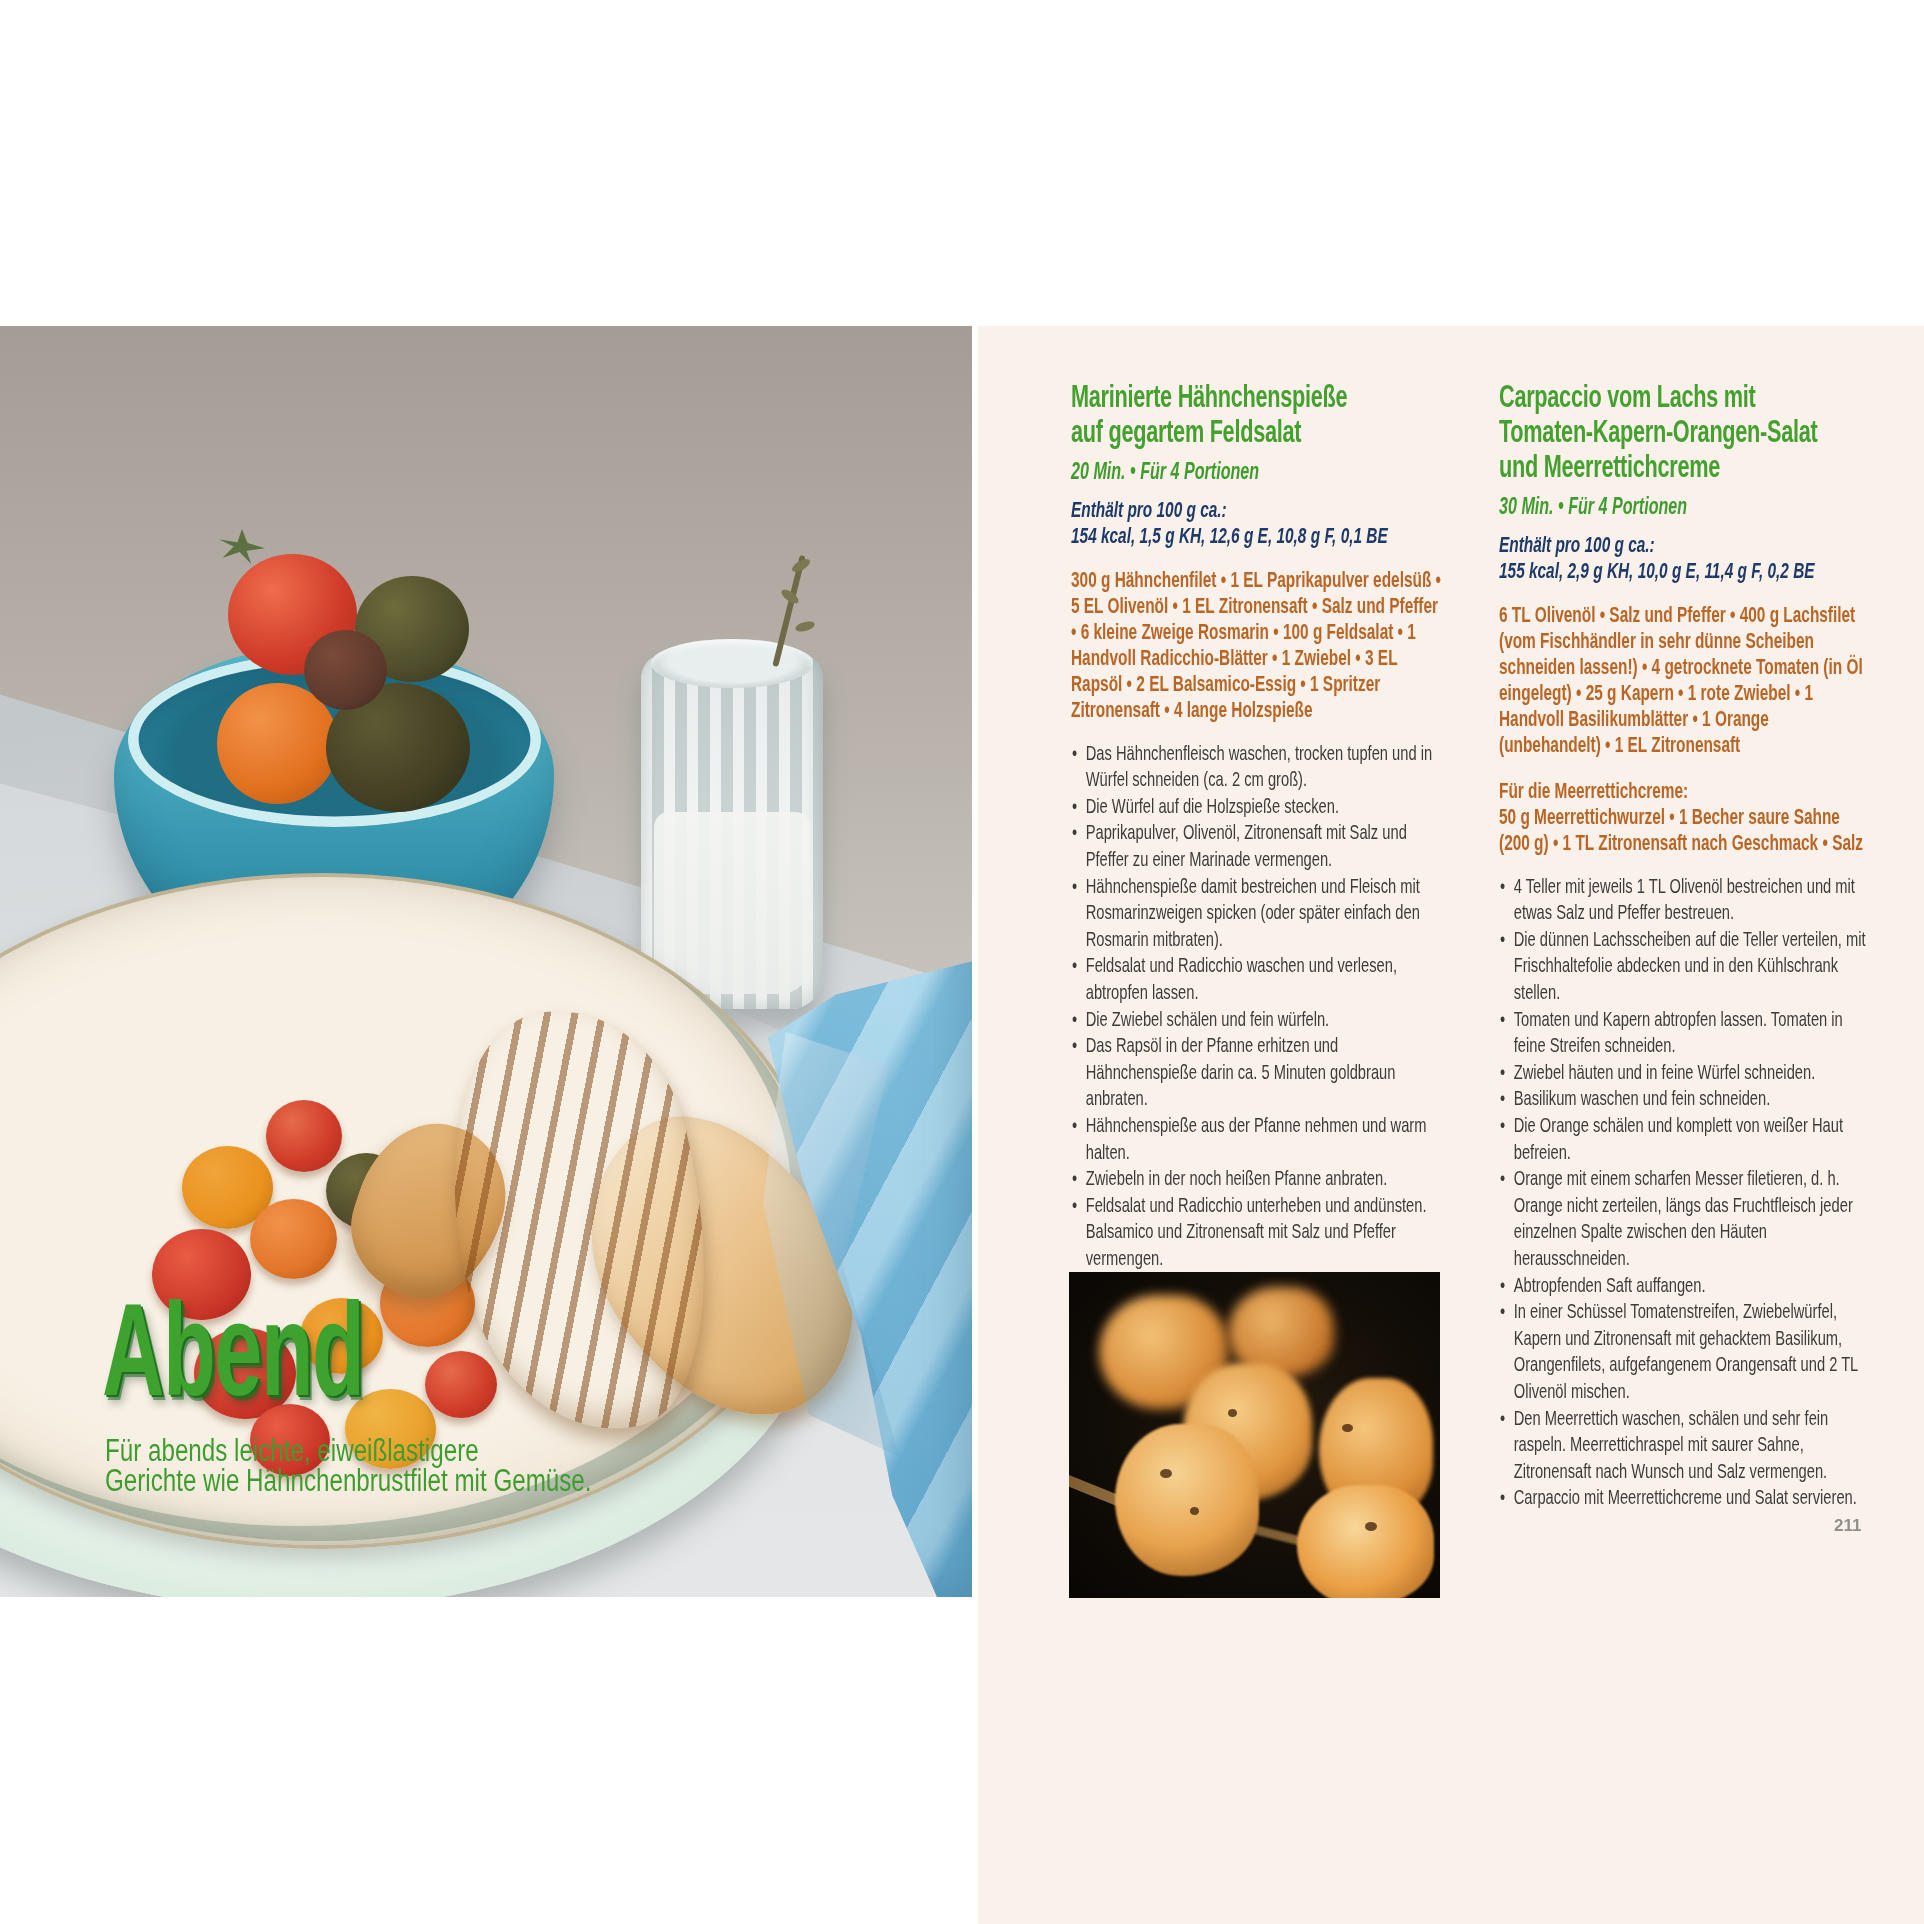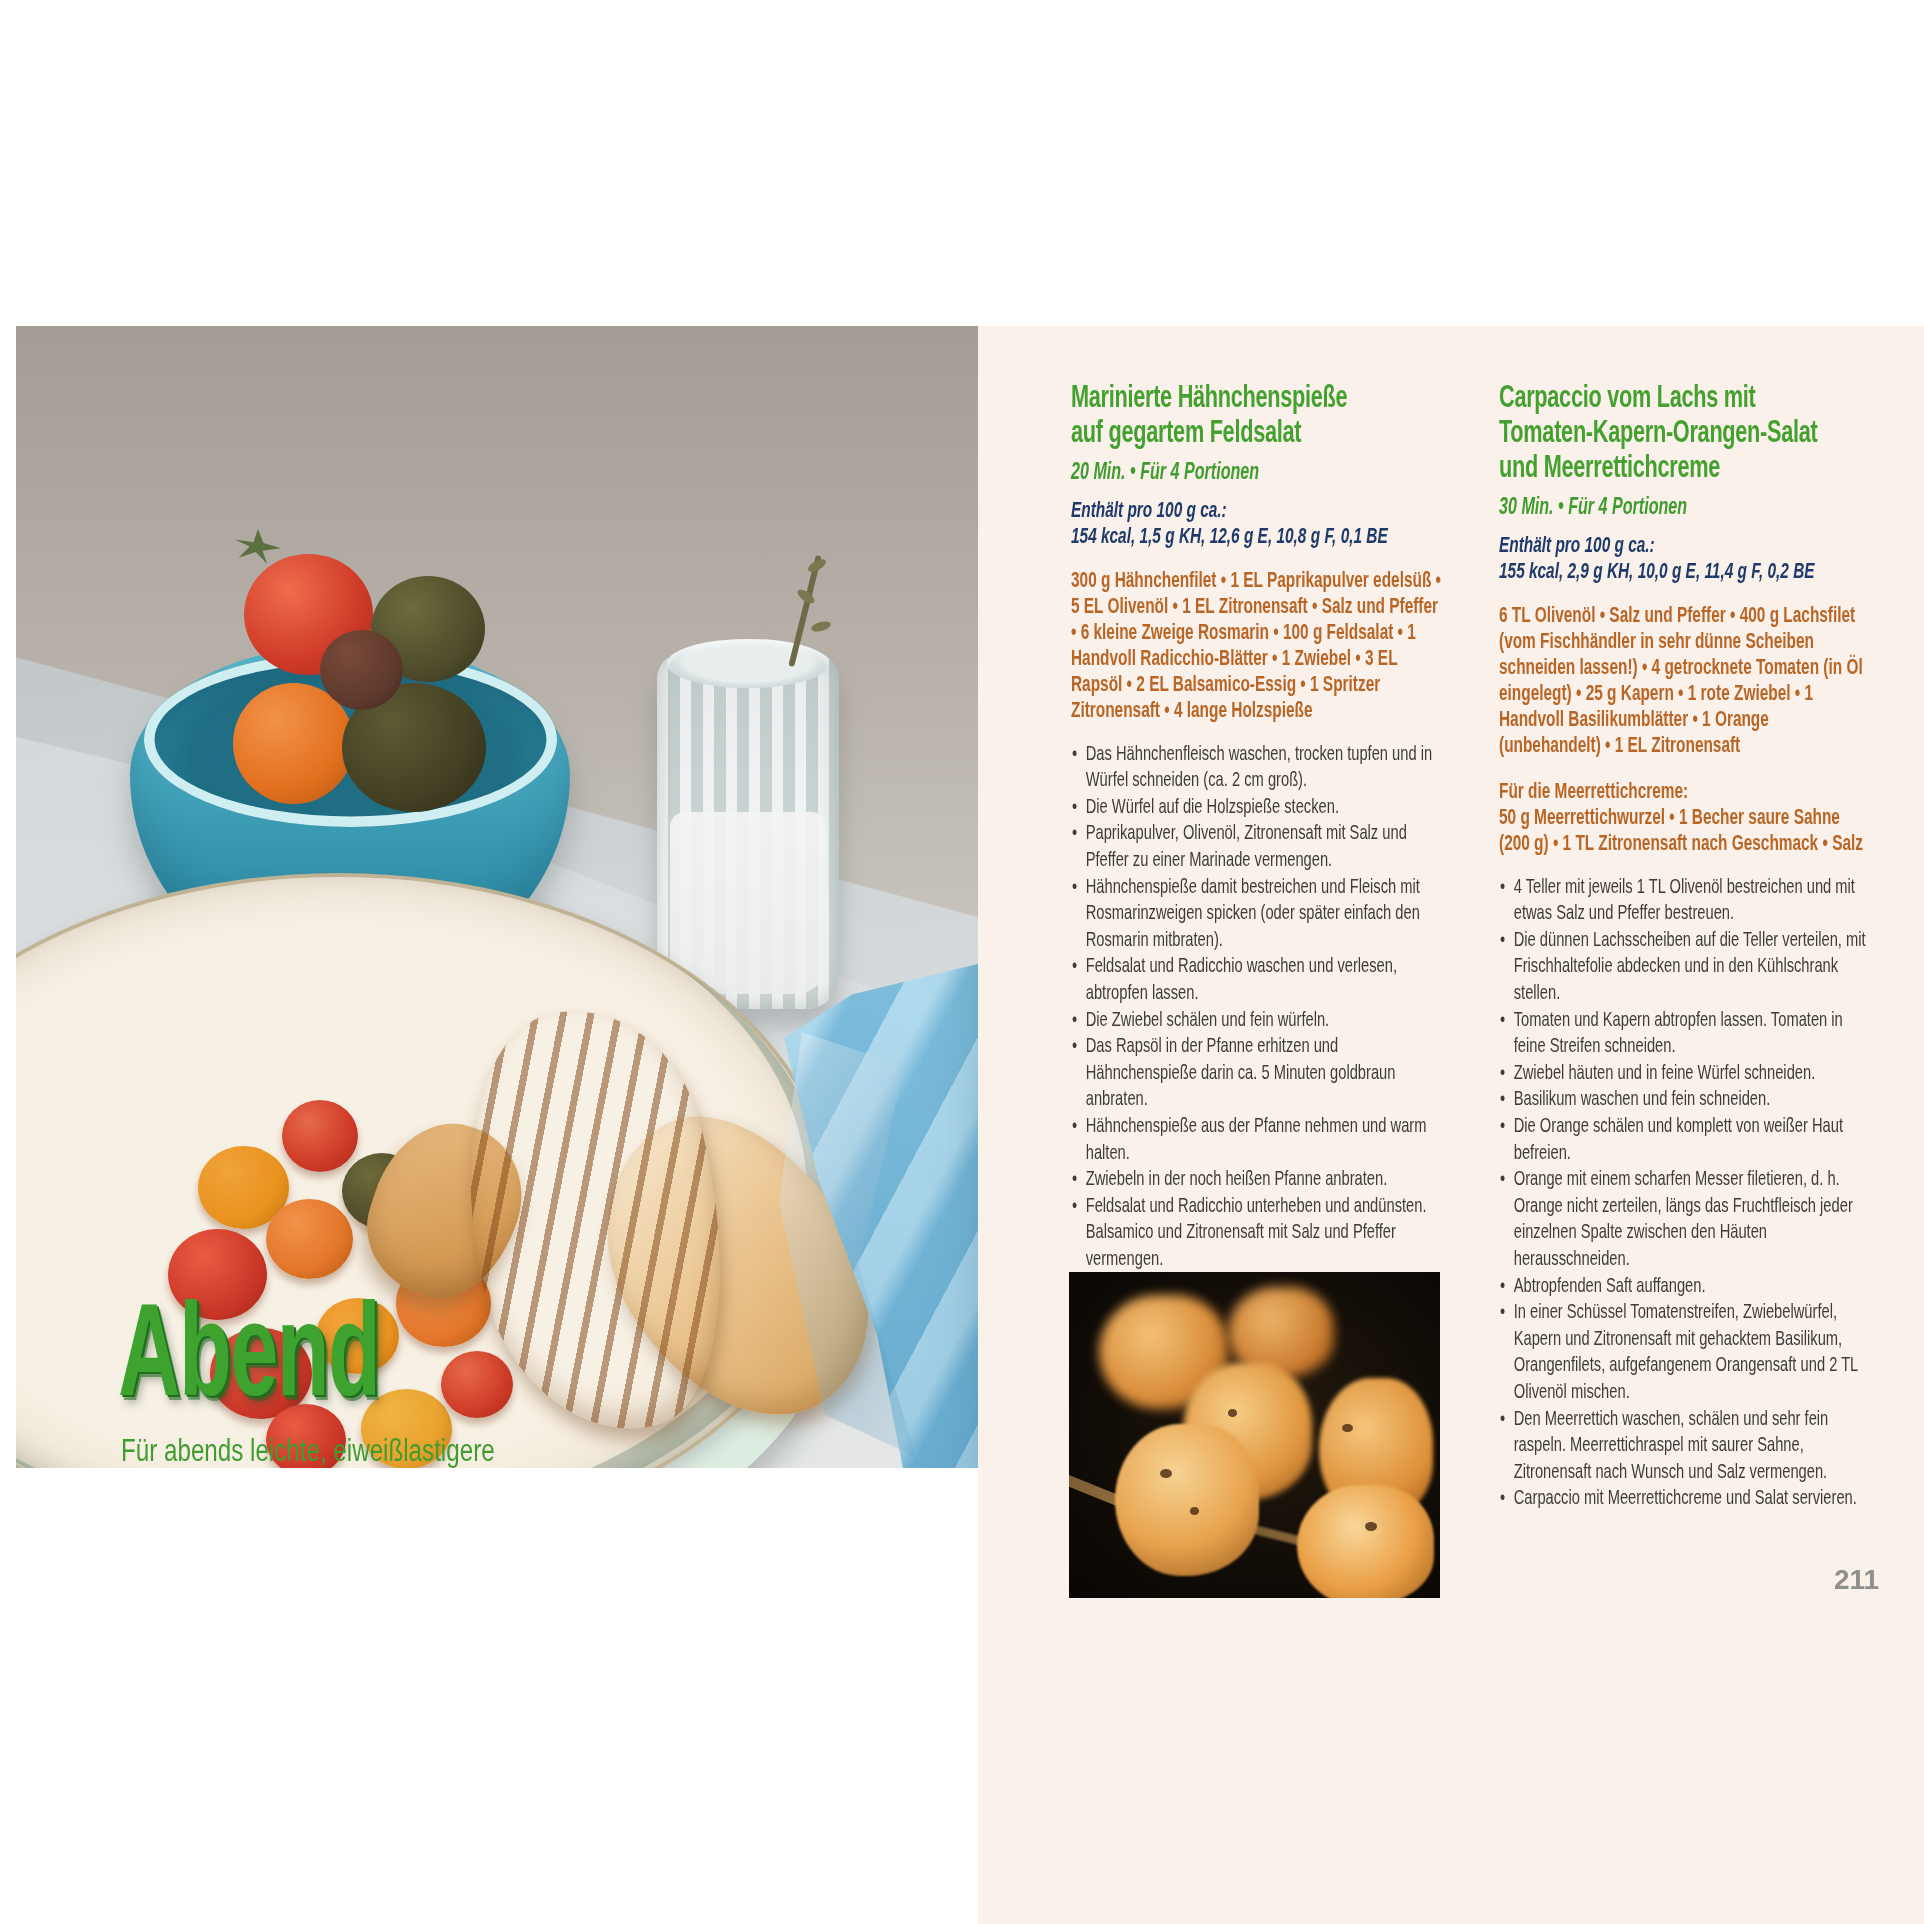--- a/index.html
+++ b/index.html
@@ -1,20 +1,20 @@
 <!DOCTYPE html>
 <html style="font-size:12px"><head>
 <meta charset="utf-8">
 <style>
   html,body{margin:0;padding:0;background:#ffffff;}
   body{width:1924px;height:1924px;position:relative;font-family:"Liberation Sans",sans-serif;overflow:hidden;}
 
   
   .spread{position:absolute;left:0;top:326px;width:1924px;height:1271px;}
-  .left-page{position:absolute;left:16px;top:0;width:972px;height:1142px;overflow:hidden;
+  .left-page{position:absolute;left:0;top:0;width:972px;height:1271px;overflow:hidden;
     background:linear-gradient(180deg,#a49d95 0%,#afa9a1 18%,#bab4ac 34%,#c4c0b8 48%,#cbc8c1 60%);}
   .right-page{position:absolute;left:978px;top:0;width:947px;height:1650px;background:#faf1ea;overflow:hidden;}
 
   
   .table-surface{position:absolute;left:0;top:0;width:100%;height:100%;
     background:linear-gradient(175deg,#c3c8cb 30%,#d3d7d9 55%,#e0e2e3 80%);
     clip-path:polygon(0 29%,100% 52%,100% 100%,0 100%);}
   .table-slab{position:absolute;left:0;top:0;width:100%;height:100%;
     background:linear-gradient(180deg,#d6dadc,#e6e8e9);
     clip-path:polygon(0 36%,55% 47%,100% 62%,100% 100%,0 100%);opacity:.7;}
@@ -112,21 +112,21 @@
   .r-title{color:#44a02f;font-weight:bold;font-size:31px;line-height:35px;letter-spacing:-0.4px;}
   .r-title span{display:block;white-space:nowrap;}
   .r-meta{margin-top:9px;color:#3f9c2e;font-weight:bold;font-style:italic;font-size:23px;line-height:27px;}
   .r-nutrition{margin-top:12px;color:#1d3a6b;font-weight:bold;font-style:italic;font-size:22px;line-height:26px;}
   .r-ingredients{margin-top:18px;color:#b96525;font-weight:bold;font-size:22px;line-height:26px;}
   .r-sublabel{margin-top:20px;color:#b96525;font-weight:bold;font-size:22px;line-height:26px;}
   .r-subingredients{color:#b96525;font-weight:bold;font-size:22px;line-height:26px;}
   .r-steps{margin:16.7px 0 0 0;padding:0;list-style:none;color:#3c3c3a;font-size:21px;line-height:26.6px;}
   .r-steps li{position:relative;padding-left:21px;}
   .r-steps li::before{content:"•";position:absolute;left:1.5px;}
-  .page-number{position:absolute;left:856px;top:1190px;color:#8f8f8d;font-weight:bold;font-size:28px;margin-top:48px;}
+  .page-number{position:absolute;left:856px;top:1190px;color:#8f8f8d;font-weight:bold;font-size:17px;}
 
   
   .skewer-photo{position:absolute;left:91px;top:946px;width:371px;height:326px;overflow:hidden;
     background:radial-gradient(ellipse at 55% 45%,#241a0e 0%,#120d07 55%,#080604 100%);}
   .blob{position:absolute;border-radius:50% 45% 55% 50%/55% 50% 45% 55%;}
   .b1{left:30px;top:23px;width:129px;height:114px;background:radial-gradient(circle at 40% 35%,#f2c277,#d98c3a 60%,#8a4c16);filter:blur(5.3px);}
   .b2{left:159px;top:15px;width:106px;height:91px;background:radial-gradient(circle at 40% 35%,#ecb468,#c97a2e 65%,#7c420f);filter:blur(6px);}
   .b3{left:114px;top:91px;width:129px;height:137px;background:radial-gradient(circle at 40% 35%,#f6cd87,#e0953e 60%,#96551a);filter:blur(3px);}
   .b4{left:46px;top:152px;width:144px;height:152px;background:radial-gradient(circle at 42% 32%,#f6d394,#e8a34e 55%,#9a5c1d);filter:blur(0.8px);}
   .b5{left:250px;top:106px;width:114px;height:144px;background:radial-gradient(circle at 40% 35%,#f4c67c,#dd8f38 60%,#8f5018);filter:blur(2.3px);}

